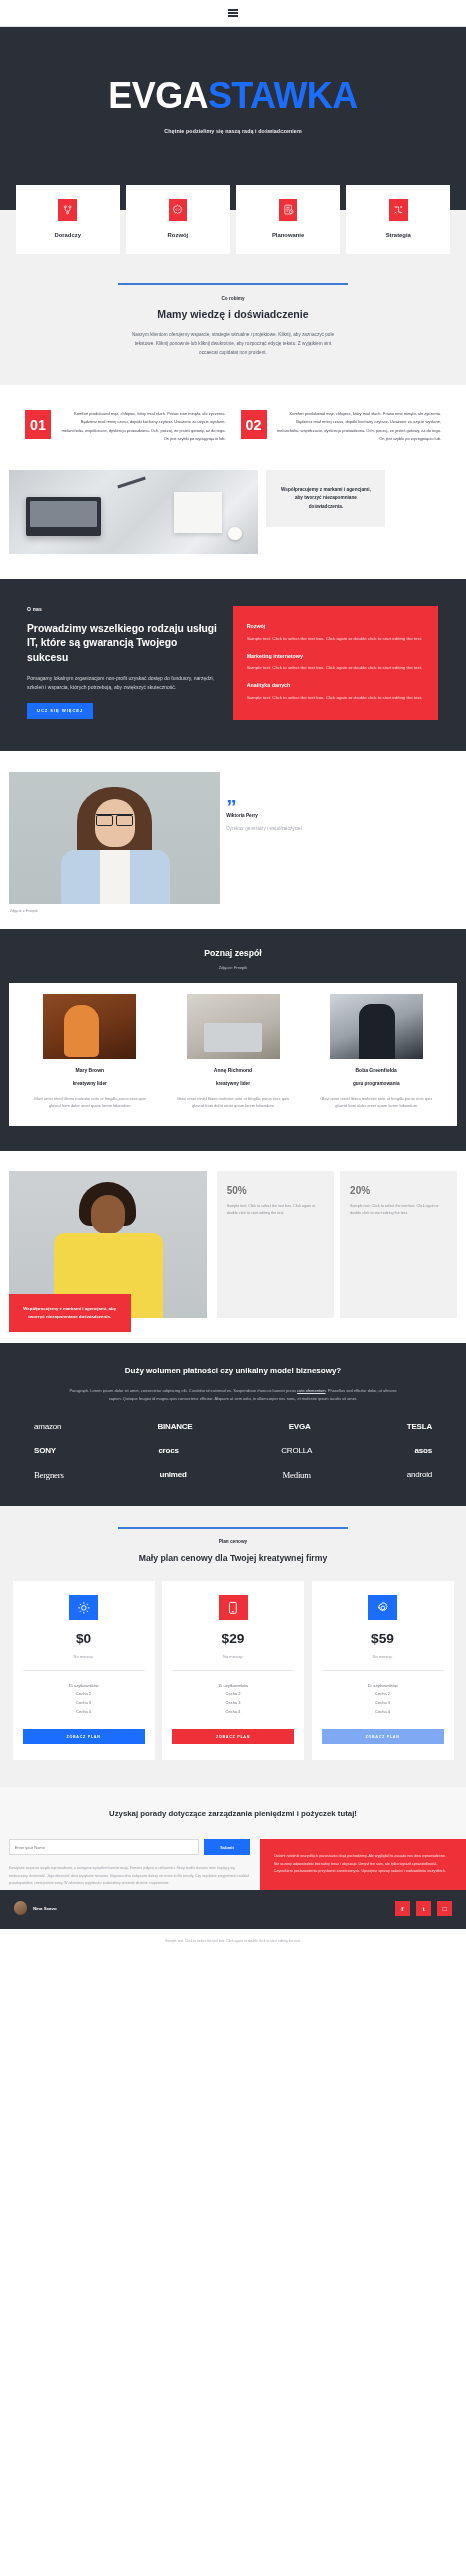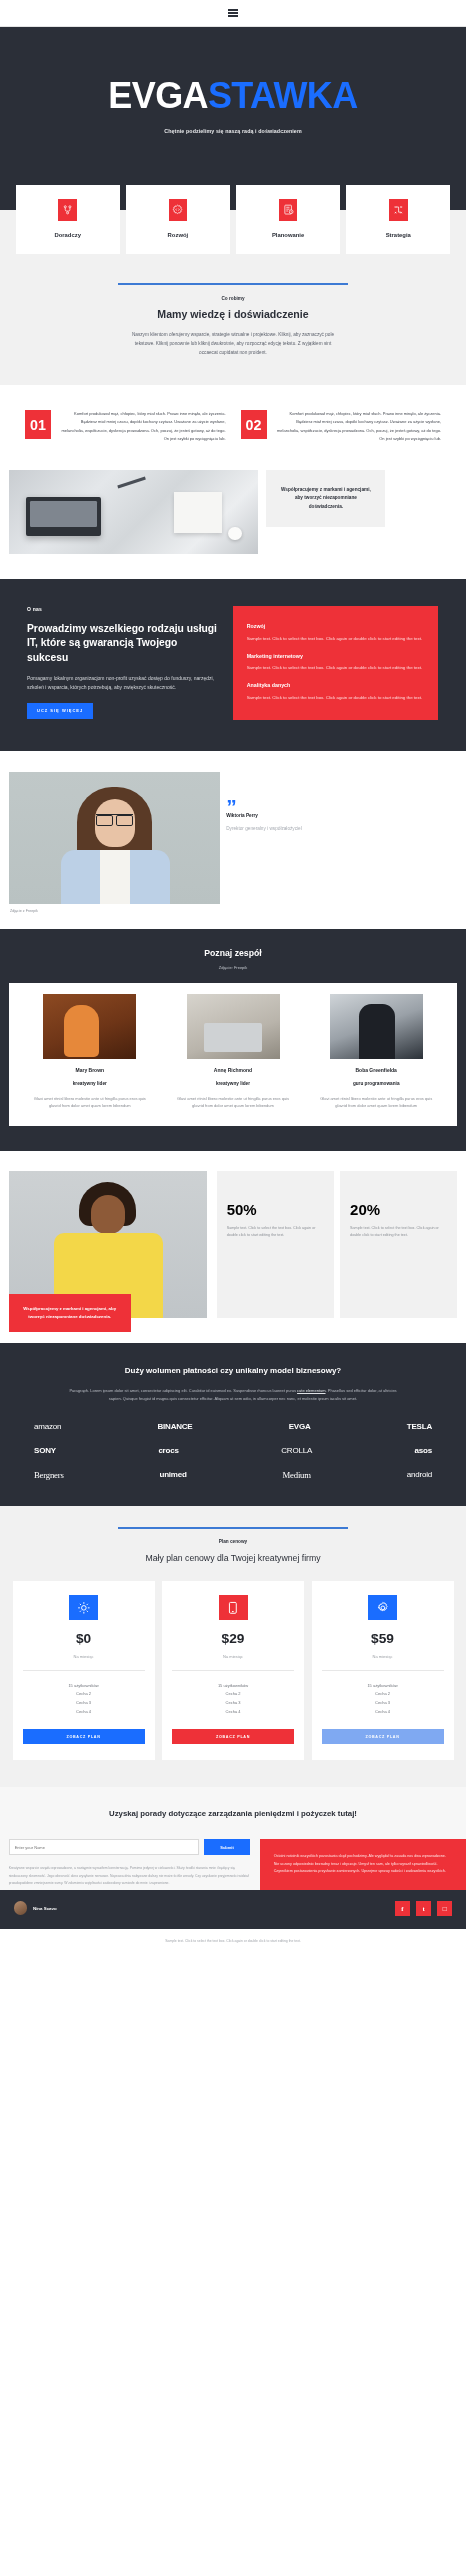--- a/index.html
+++ b/index.html
@@ -236,21 +236,21 @@
   .photo-yellow .face2 { position:absolute; left:82px; top:23.6px; width:34px; height:39px; background:#8d5a38; border-radius:17px 17px 15px 15px;}
   .photo-yellow .dress { position:absolute; left:45px; top:62px; width:109px; height:87px; background:#f3d748; border-radius:10px 10px 0 0;}
   .redtag {
     position: absolute; left: 0; bottom: -13.7px; width: 122px;
     background: #ee3138; color: #fff;
     padding: 11.2px 10px; text-align: center;
     font-size: 4.4px; font-weight: 700; line-height: 1.8;
   }
   .stats-grid { flex: 1; display: grid; grid-template-columns: 1fr 1fr; gap: 6.2px; }
   .stat { background: #f1f1f1; padding: 13.7px 10px 16px; }
-  .stat .v { font-size: 15px; font-weight: 700; color: #000000; margin-top: 16px; }
+  .stat .v { font-size: 10px; font-weight: 700; color: #737373; }
   .stat .d { font-size: 3.7px; line-height: 1.9; color: #8d9197; margin-top: 7.5px; }
 
   
   .vol { background: #2b2f38; padding: 22.4px 0 26px; }
   .vol h2 { color: #fff; text-align: center; font-size: 8px; font-weight: 700; }
   .vol .txt {
     width: 336px; margin: 12.4px auto 0; text-align: center;
     color: #b9bdc4; font-size: 4px; line-height: 2;
   }
   .vol .txt u { color: #dfe2e6; }
@@ -258,21 +258,21 @@
   .brow { display: flex; align-items: center; justify-content: space-between; margin-bottom: 15px; }
   .brow:last-child { margin-bottom: 0; }
   .brand { color: #ffffff; font-weight: 700; font-size: 8px; letter-spacing: -0.2px; white-space: nowrap; }
   .brand.thin { font-weight: 400; }
   .brand.serif { font-family: "Liberation Serif", serif; font-weight: 400; font-size: 8.7px; }
 
   
   .pricing { background: #f1f1f1; padding: 21px 0 27px; text-align: center; }
   .pricing .rule2 { width: 230px; height: 1.9px; background: #3d7ad4; margin: 0 auto 10px; }
   .pricing .eyebrow2 { font-size: 4.7px; font-weight: 700; color: #2b2f38; }
-  .pricing h2 { font-size: 8.7px; font-weight: 400; margin: 8.7px auto 0; width: 205px; line-height: 1.5; }
+  .pricing h2 { font-size: 8.7px; font-weight: 700; margin: 8.7px auto 0; width: 205px; line-height: 1.5; }
   .plans { display: flex; gap: 7.5px; justify-content: center; padding: 16px 8.7px 0; }
   .plan { background: #ffffff; width: 142px; padding: 13.7px 10px 16px; text-align: center; }
   .plan .pico {
     width: 29px; height: 25px; margin: 0 auto 11.2px;
     display: flex; align-items: center; justify-content: center;
   }
   .plan .pico svg { width: 13.7px; height: 13.7px; }
   .pico.blue { background: #1a6dff; }
   .pico.red { background: #ee3138; }
   .plan .price { font-size: 13.7px; font-weight: 700; color: #22252b; }

